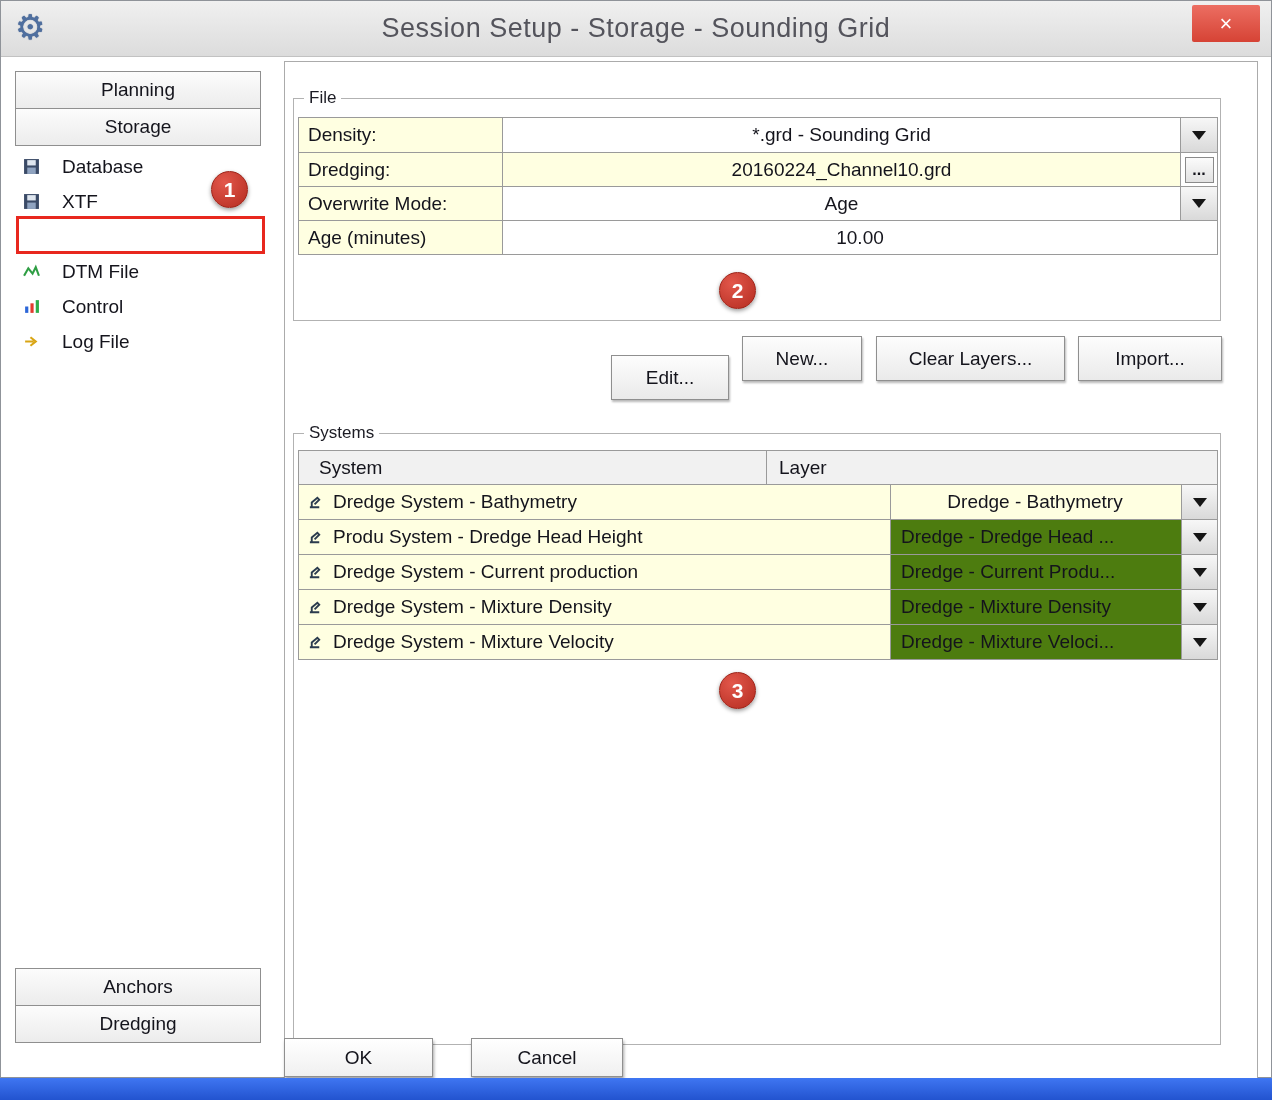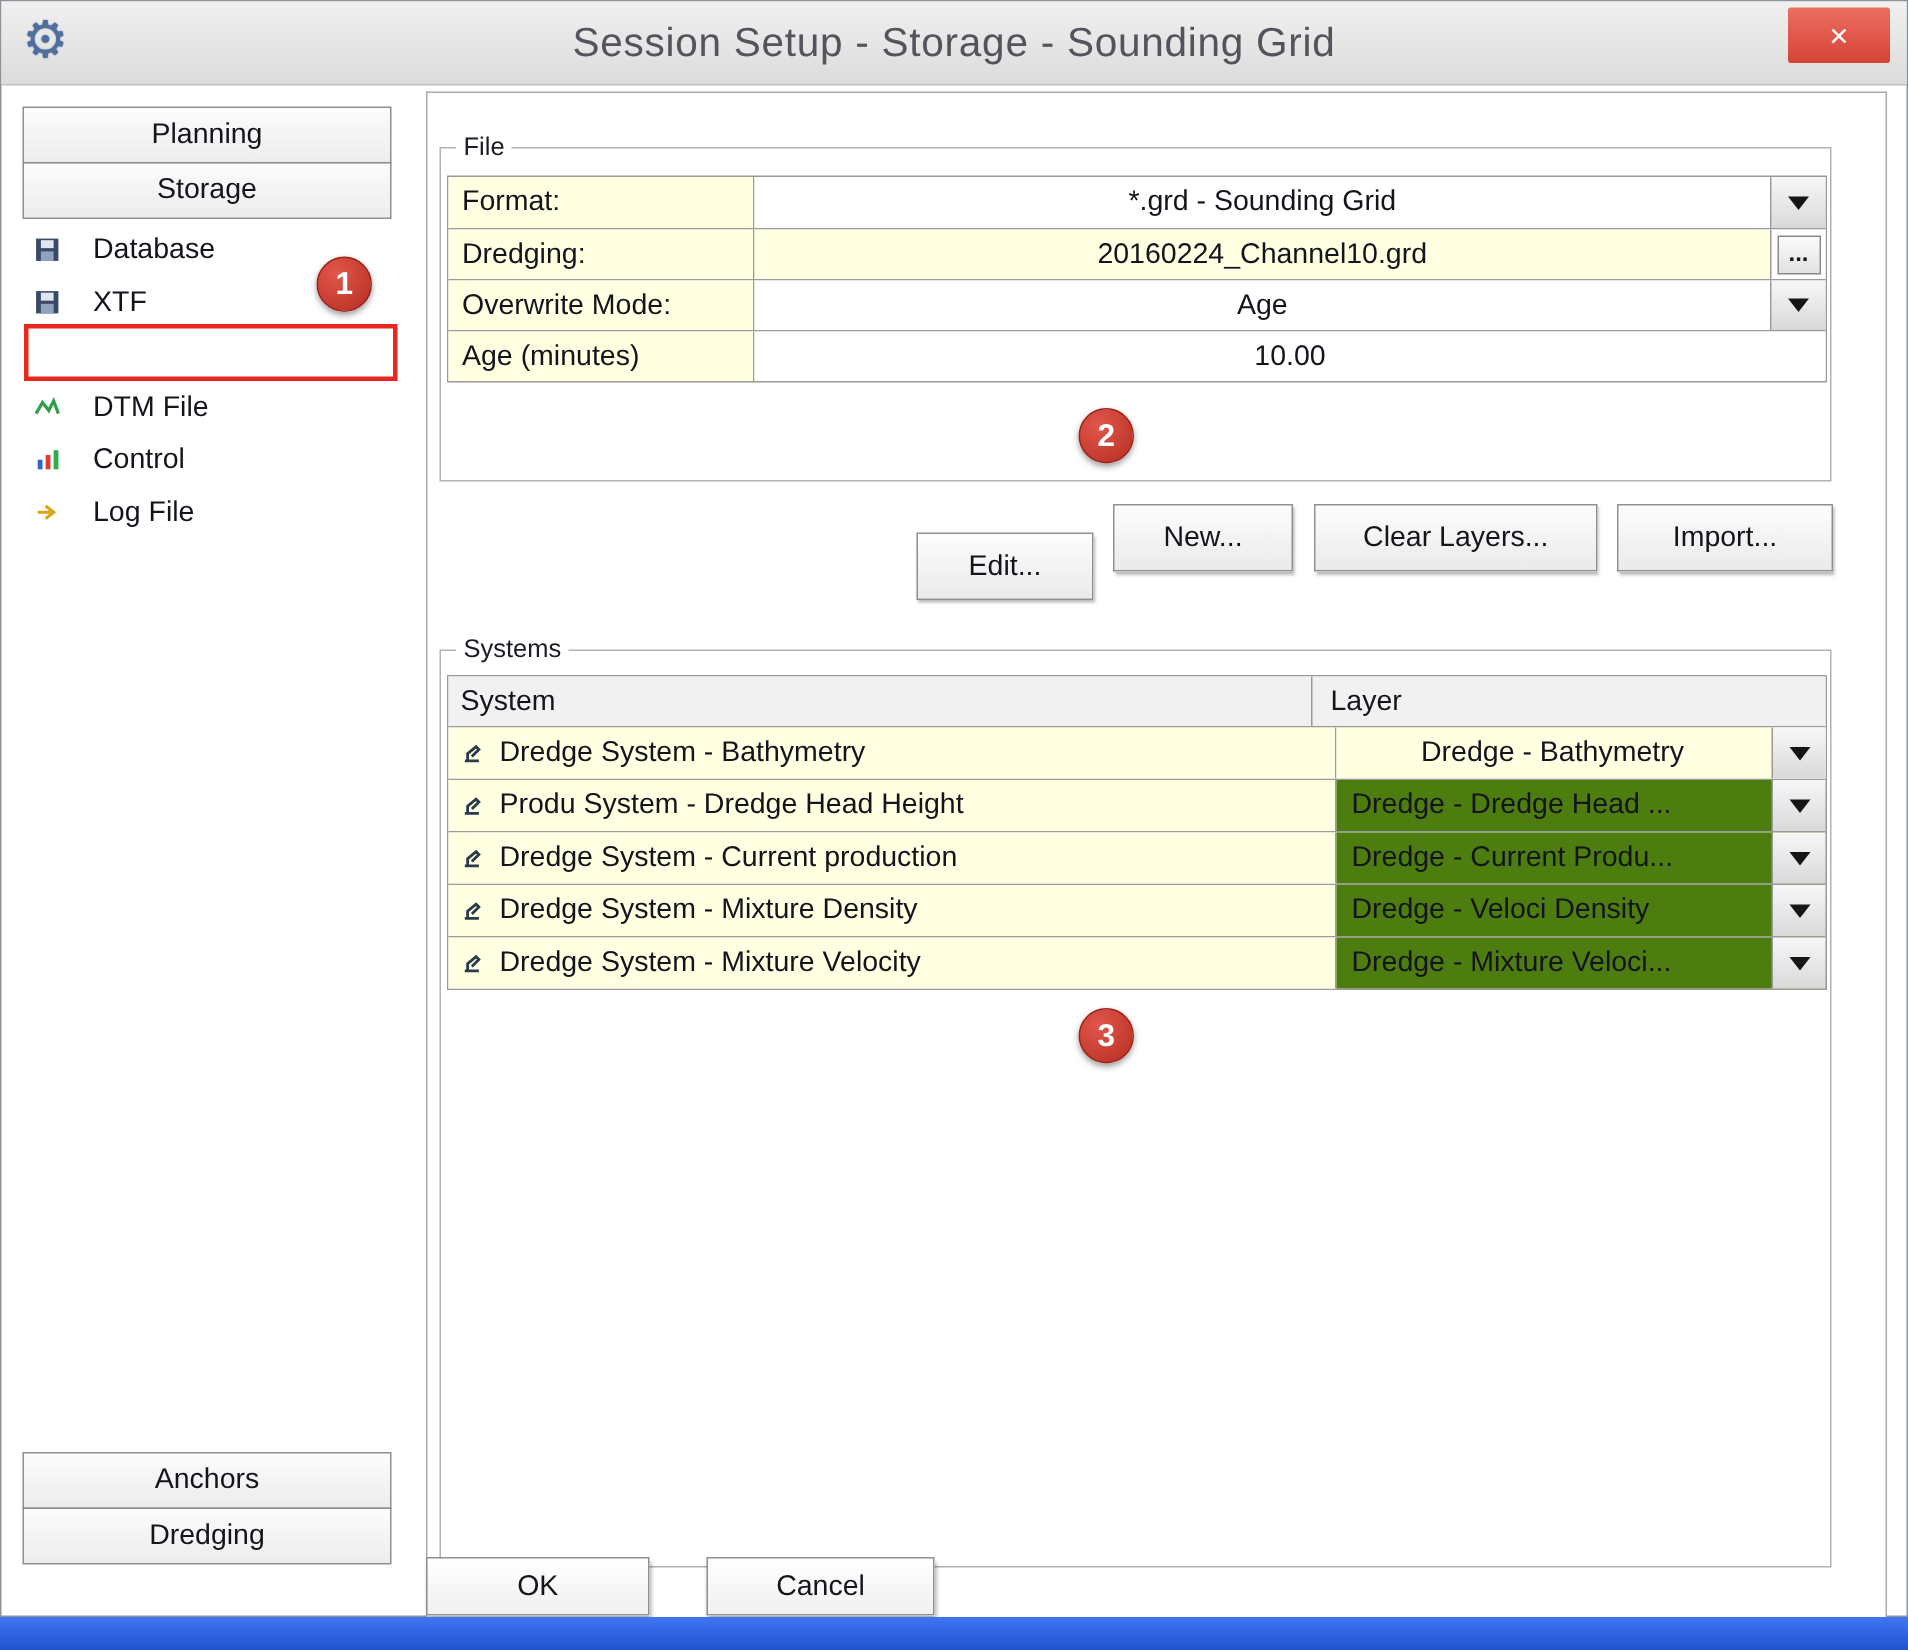--- a/index.html
+++ b/index.html
@@ -37,21 +37,21 @@
   .fctl.dd { background:linear-gradient(#f7f7f7,#d9d9d9); }
   .tri { width:0; height:0; border-left:7px solid transparent; border-right:7px solid transparent; border-top:9px solid #151515; }
   .browse-btn { width:29px; height:26px; border:1px solid #8a8a8a; background:linear-gradient(#fbfbfb,#e2e2e2); display:flex; align-items:center; justify-content:center; font-size:16px; font-weight:bold; }
 
   
   .push-btn { position:absolute; height:45px; border:1px solid #8f8f8f; background:linear-gradient(#fdfdfd,#eaeaea); display:flex; align-items:center; justify-content:center; font-size:19px; box-shadow:1px 2px 2px rgba(0,0,0,0.28); }
 
   
   .stable { position:absolute; left:297px; top:449px; width:920px; border:1px solid #9a9a9a; background:#fff; }
   .shead { display:flex; height:33px; background:#f1f1f1; font-size:19px; }
-  .scol1 { width:576px; border-right:1px solid #9a9a9a; display:flex; align-items:center; padding-left:8px; }
+  .scol1 { width:468px; border-right:1px solid #9a9a9a; display:flex; align-items:center; padding-left:20px; }
   .scol2 { flex:1; display:flex; align-items:center; padding-left:12px; }
   .srow { display:flex; height:35px; border-top:1px solid #9a9a9a; }
   .sys { width:592px; background:#ffffe1; border-right:1px solid #9a9a9a; display:flex; align-items:center; gap:9px; padding-left:8px; font-size:19px; }
   .lay { flex:1; position:relative; display:flex; align-items:center; padding-left:10px; padding-right:38px; font-size:19px; background:#4d7c0f; }
   .lay.centered { justify-content:center; background:#ffffe1; padding-left:0; }
   .dd-btn { position:absolute; right:0; top:0; width:36px; height:100%; border-left:1px solid #9a9a9a; background:linear-gradient(#f7f7f7,#d9d9d9); display:flex; align-items:center; justify-content:center; }
 
   
   .foot-btn { position:absolute; height:39px; border:1px solid #8f8f8f; background:linear-gradient(#ffffff,#f0f0f0); display:flex; align-items:center; justify-content:center; font-size:19px; box-shadow:1px 3px 3px rgba(0,0,0,0.35); }
 
@@ -138,21 +138,21 @@
     <div class="side-btn" style="top:1004px;">Dredging</div>
 
     <div class="main-frame"></div>
 
     <div class="group" style="left:292px; top:97px; width:928px; height:223px;">
       <span class="group-label">File</span>
     </div>
 
     <div class="ftable">
       <div class="frow">
-        <div class="flabel">Format:</div>
+        <div class="flabel">Density:</div>
         <div class="fvalue">*.grd - Sounding Grid</div>
         <div class="fctl dd">
             <span class="tri"></span>
           </div>
       </div>
       <div class="frow">
         <div class="flabel">Dredging:</div>
         <div class="fvalue yellow">20160224_Channel10.grd</div>
         <div class="fctl">
           <span class="browse-btn">...</span>
@@ -240,21 +240,21 @@
       <div class="srow">
         <div class="sys">
           <span class="icon">
               <svg width="15" height="15" viewBox="0 0 16 16">
                 <path d="M2 13 h10 M4 13 V8 l6 -5 2 2 -5 5" stroke="#2b3b4e" stroke-width="2" fill="none"></path>
               </svg>
             </span>
           <span>Dredge System - Mixture Density</span>
         </div>
         <div class="lay">
-          <span>Dredge - Veloci Density</span>
+          <span>Dredge - Mixture Density</span>
           <span class="dd-btn">
               <span class="tri"></span>
             </span>
         </div>
       </div>
 
       <div class="srow">
         <div class="sys">
           <span class="icon">
               <svg width="15" height="15" viewBox="0 0 16 16">

